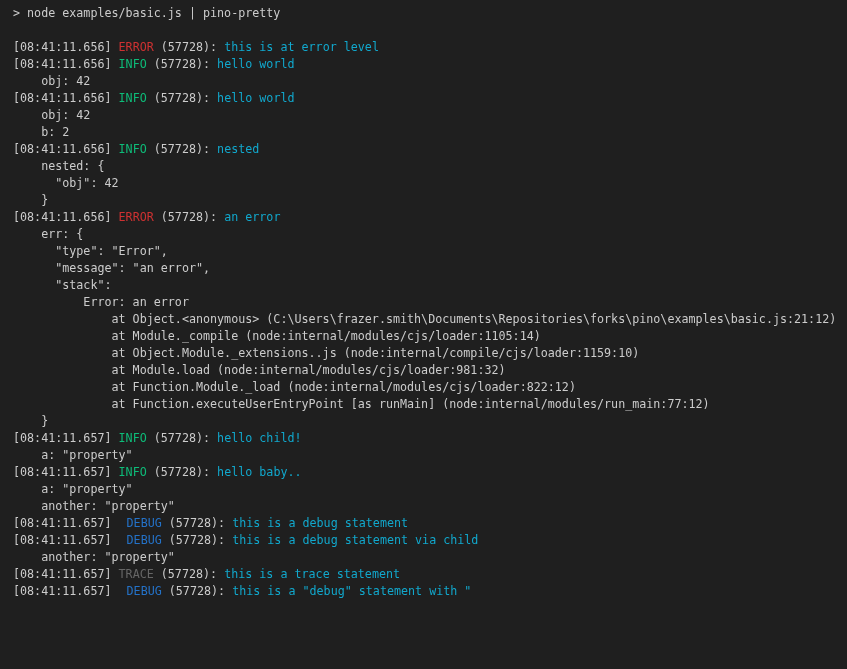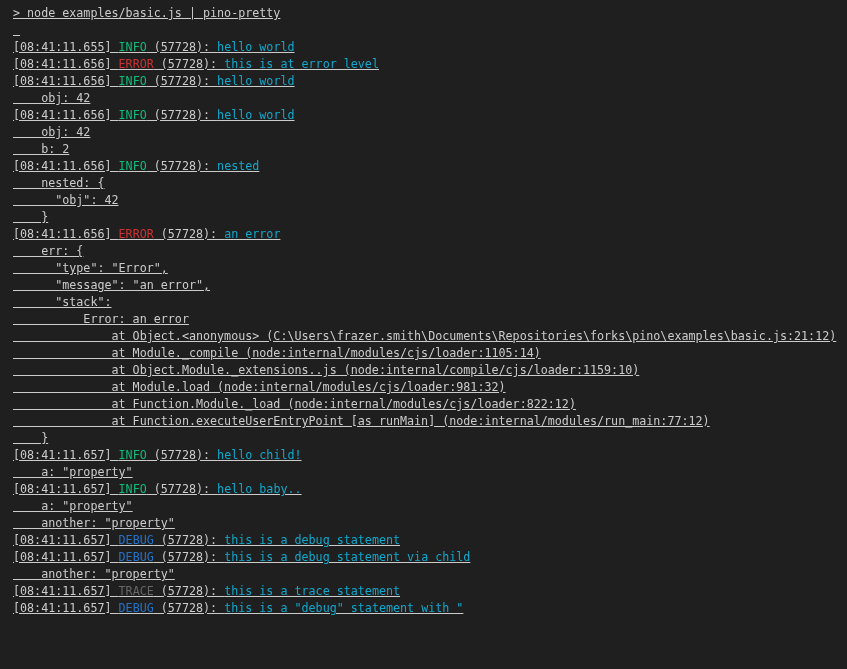--- a/index.html
+++ b/index.html
@@ -11,41 +11,39 @@
     width: 847px;
     height: 669px;
     box-sizing: border-box;
     background: var(--bg, #1f1f1f);
     overflow: hidden;
     padding: 5px 4px 0 13px;
     font-family: "DejaVu Sans Mono", "Liberation Mono", monospace;
     font-size: 11.7px;
     line-height: 17px;
     color: var(--fg, #cccccc);
-    text-decoration: underline;
   }
   .line {
     white-space: pre;
     height: 17px;
   }
   .c-fg    { color: var(--fg); }
   .c-info  { color: var(--info); }
   .c-error { color: var(--error); }
-  .c-debug { color: var(--debug); }
+  .c-debug { color: var(--debug); margin-left: 8px; }
   .c-trace { color: var(--trace); }
   .c-msg   { color: var(--msg); }
 </style>
 </head>
 <body>
 
 <div class="terminal">
   <div id="terminal-output">
       <div class="line"><span class="c-fg">&gt; node examples/basic.js | pino-pretty</span></div>
       <div class="line"> </div>
-      <div class="line"><span class="c-fg">[08:41:11.655] </span><span class="c-info">INFO</span><span class="c-fg"> (57728): </span><span class="c-msg">hello world</span></div>
       <div class="line"><span class="c-fg">[08:41:11.656] </span><span class="c-error">ERROR</span><span class="c-fg"> (57728): </span><span class="c-msg">this is at error level</span></div>
       <div class="line"><span class="c-fg">[08:41:11.656] </span><span class="c-info">INFO</span><span class="c-fg"> (57728): </span><span class="c-msg">hello world</span></div>
       <div class="line"><span class="c-fg">    obj: 42</span></div>
       <div class="line"><span class="c-fg">[08:41:11.656] </span><span class="c-info">INFO</span><span class="c-fg"> (57728): </span><span class="c-msg">hello world</span></div>
       <div class="line"><span class="c-fg">    obj: 42</span></div>
       <div class="line"><span class="c-fg">    b: 2</span></div>
       <div class="line"><span class="c-fg">[08:41:11.656] </span><span class="c-info">INFO</span><span class="c-fg"> (57728): </span><span class="c-msg">nested</span></div>
       <div class="line"><span class="c-fg">    nested: {</span></div>
       <div class="line"><span class="c-fg">      "obj": 42</span></div>
       <div class="line"><span class="c-fg">    }</span></div>

